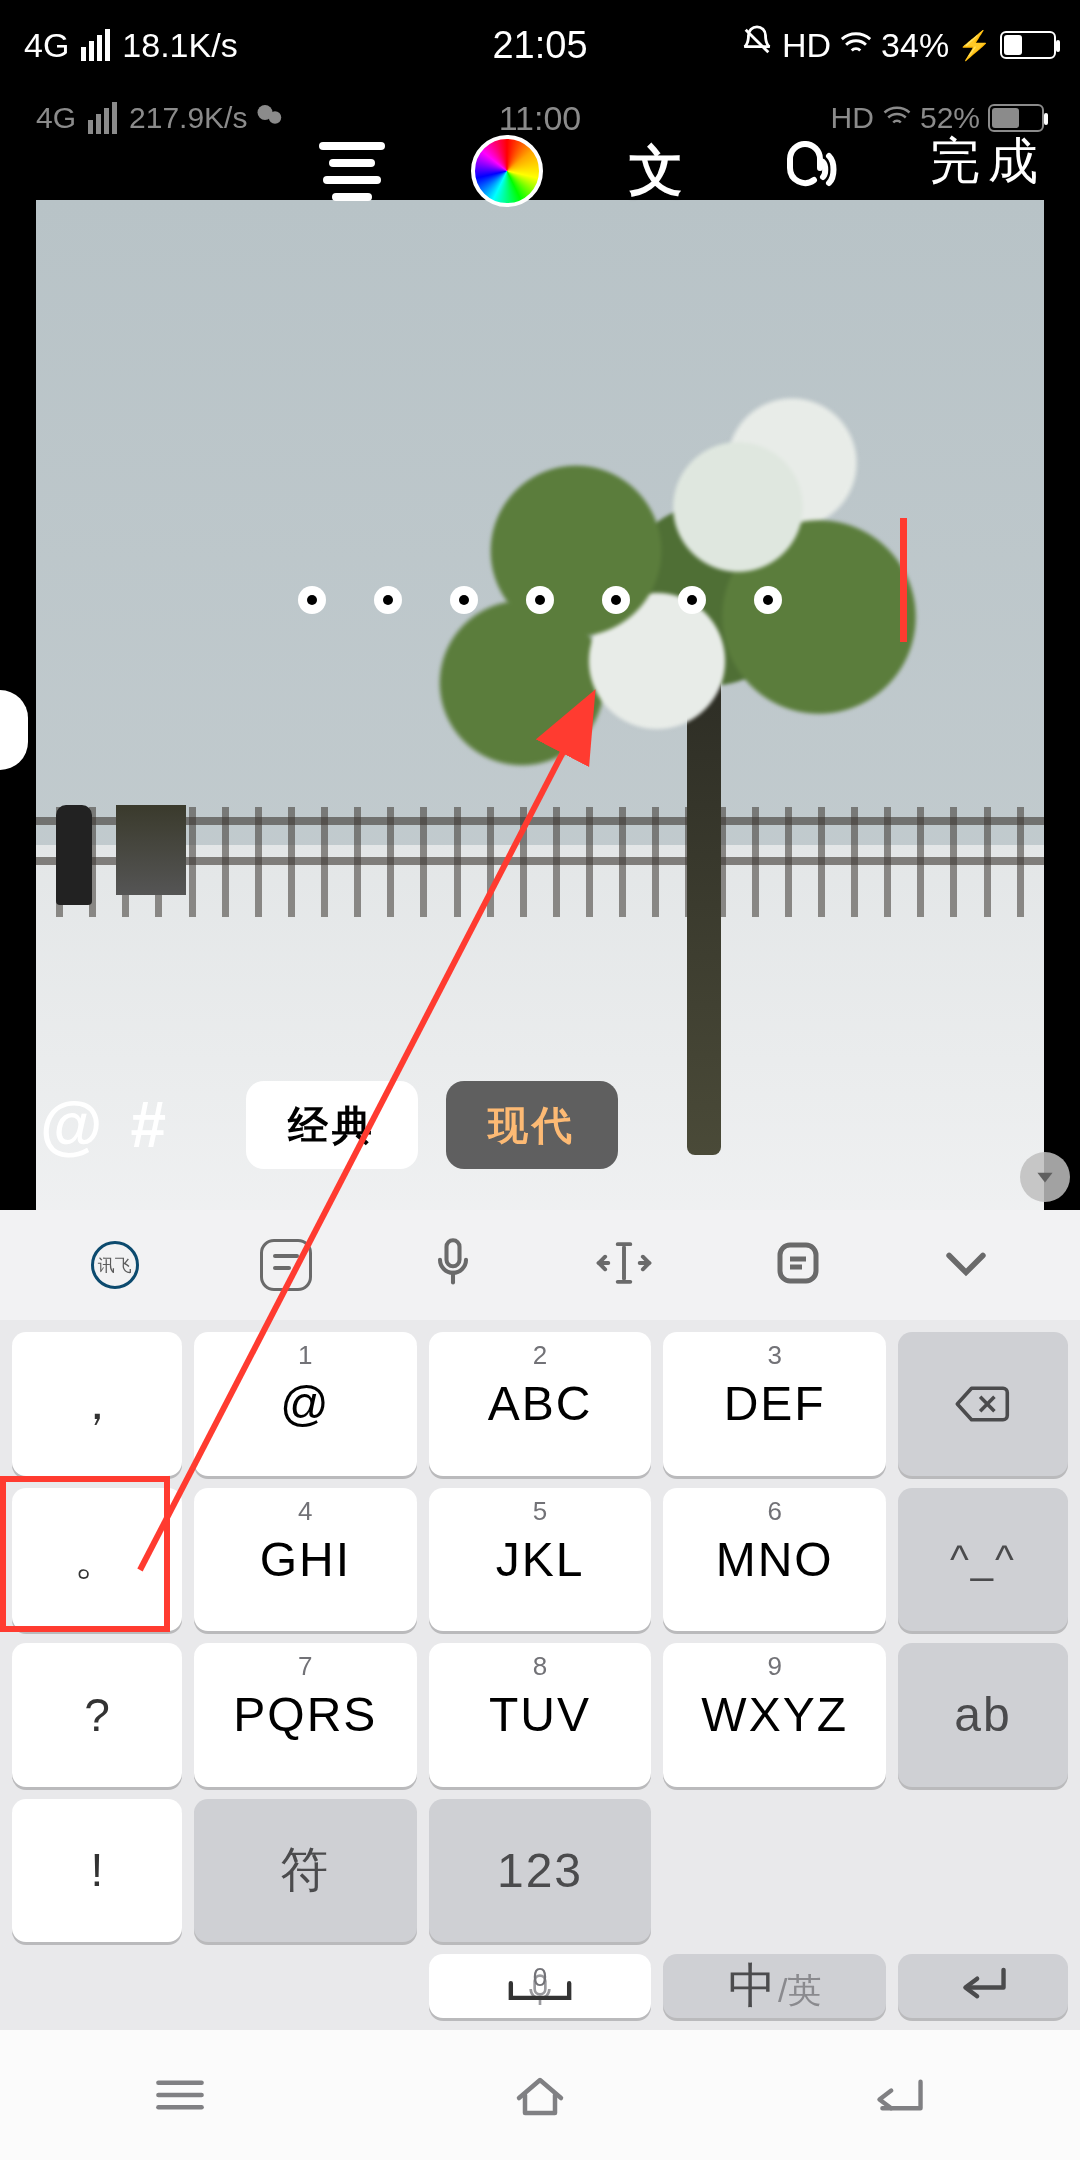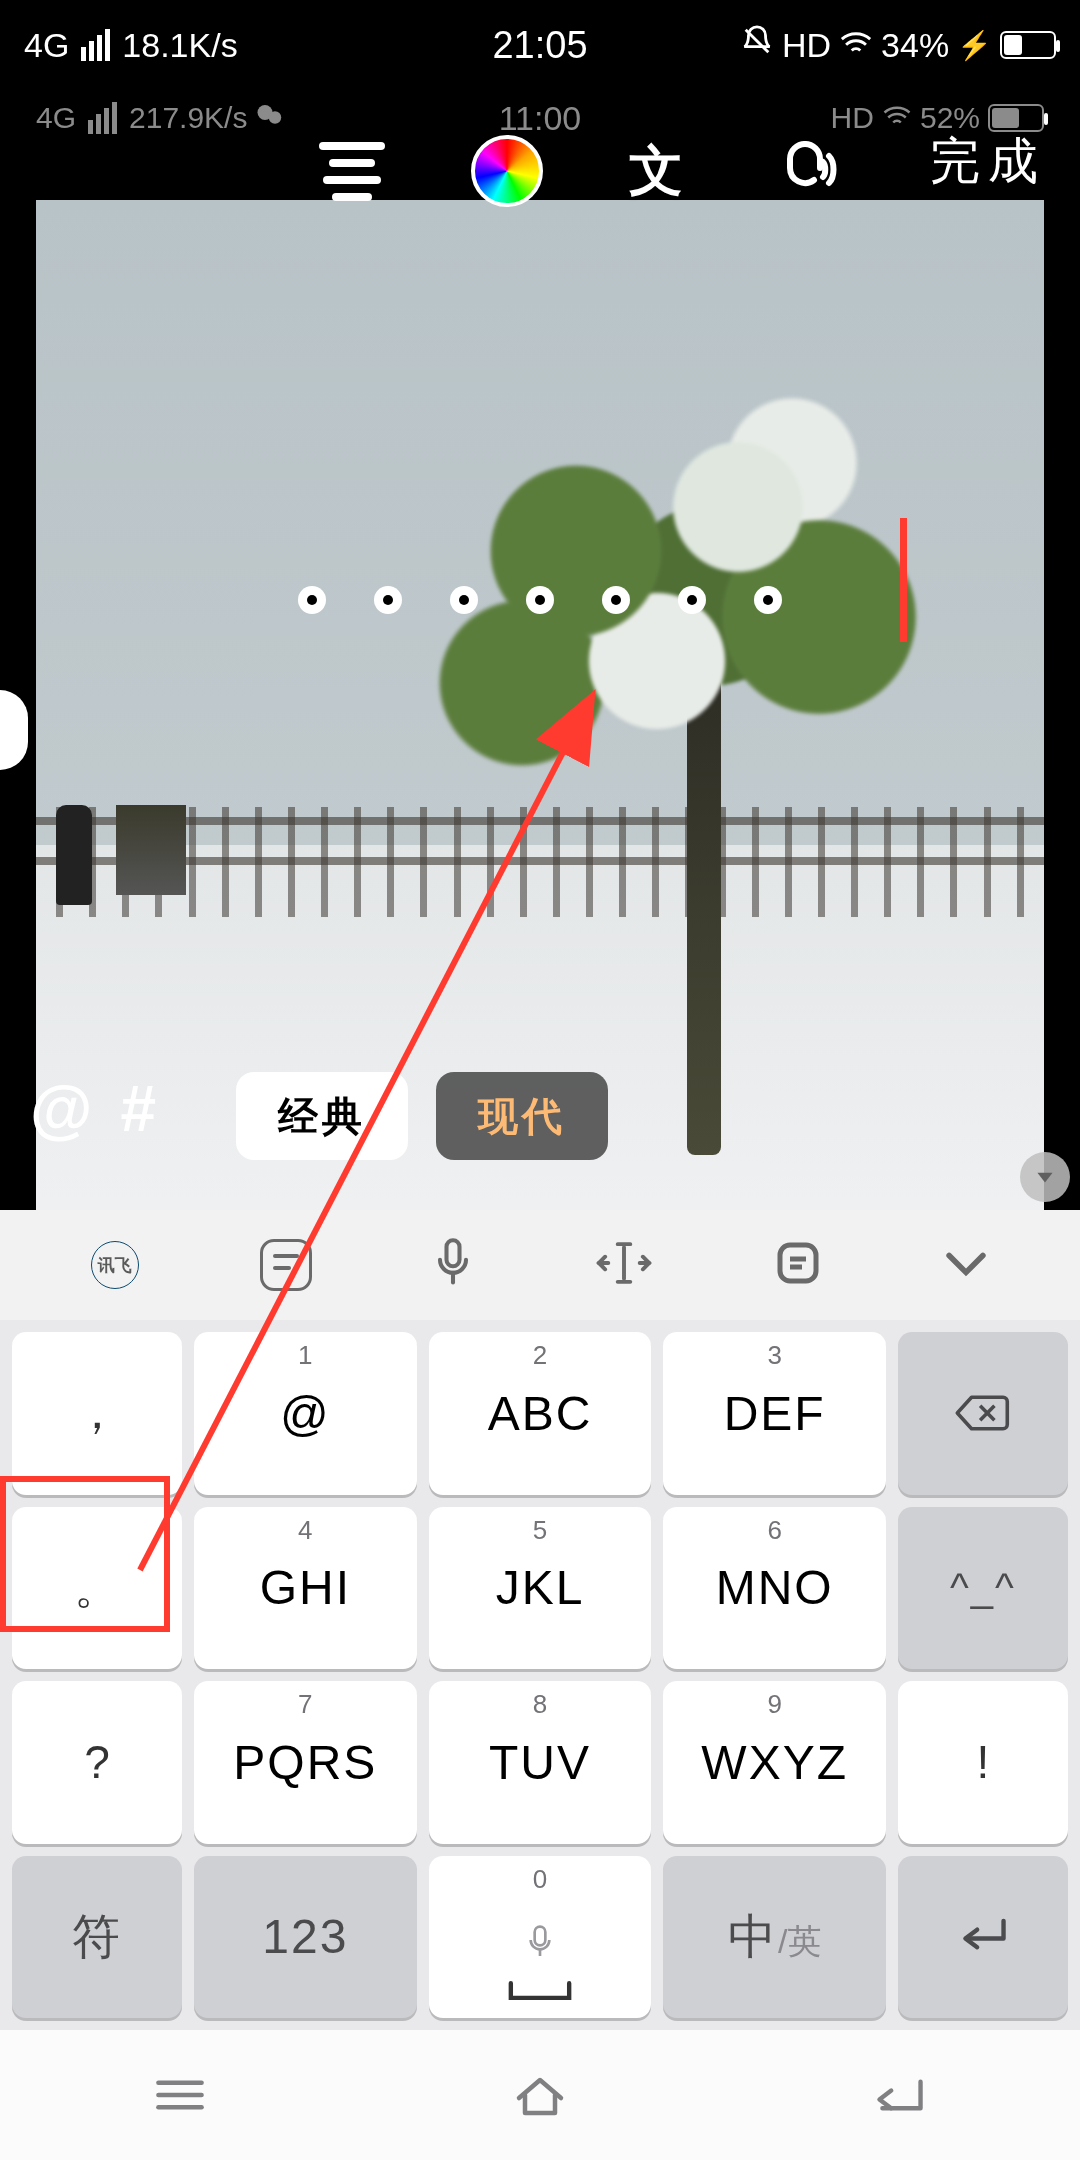--- a/index.html
+++ b/index.html
@@ -151,23 +151,24 @@
     position: absolute;
     top: 518px; left: 900px;
     width: 7px; height: 124px;
     background: #ff3b30;
   }
   
   .side-handle{ position:absolute; left:0; top:690px; width:28px; height:80px; background:#fff; border-radius:0 40px 40px 0;}
   
   .chip-row {
     position: absolute;
-    top: 1072px; left: 30px; right: 38px;
+    top: 1072px; left: 40px; right: 38px;
     height: 106px;
     display: flex;
+    align-items: center;
     gap: 28px;
   }
   .chip-row .sym { color: #fff; font-size: 64px; font-weight: 700; }
   .chip {
     height: 88px;
     padding: 0 42px;
     border-radius: 18px;
     display: flex; align-items: center; justify-content: center;
     font-size: 40px; font-weight: 600;
     letter-spacing: 4px;
@@ -187,24 +188,24 @@
     top: 1210px; left: 0; right: 0;
     height: 110px;
     background: #f2f2f3;
     display: flex;
     align-items: center;
     justify-content: space-around;
     padding: 0 30px;
   }
   .ime-tools .tool { color: #5a5a5a; }
   .circle-badge {
-    width: 48px; height: 48px; border: 1px solid #0c4a6e;
+    width: 48px; height: 48px; border: 3px solid #0c4a6e;
     border-radius: 50%;
     display:flex;align-items:center;justify-content:center;
-    font-size: 20px; color:#555; font-weight:700;
+    font-size: 20px; color:#555; font-weight:400;
   }
   .rounded-square{width:52px;height:52px;border:3px solid #6a6a6a;border-radius:14px;position:relative;}
   .rounded-square::before{content:"";position:absolute;left:10px;top:12px;width:26px;height:4px;background:#6a6a6a;border-radius:2px;}
   .rounded-square::after{content:"";position:absolute;left:10px;top:24px;width:18px;height:4px;background:#6a6a6a;border-radius:2px;}
   
   .kb {
     position: absolute;
     top: 1320px; left: 0; right: 0;
     bottom: 130px;
     background: #e9e9eb;
@@ -519,20 +520,23 @@
         <span class="main">PQRS</span>
       </div>
     <div class="key">
         <span class="num">8</span>
         <span class="main">TUV</span>
       </div>
     <div class="key">
         <span class="num">9</span>
         <span class="main">WXYZ</span>
       </div>
+    <div class="key grey">
+        <span class="main" style="color:#4b4b4d;">ab</span>
+      </div>
 
     <div class="punct-key" style="background:#fff;border-radius:14px;box-shadow:0 3px 0 rgba(0,0,0,0.2);">
         <span class="main" style="font-size:46px;">!</span>
       </div>
     <div class="key grey">
         <span class="main" style="color:#4b4b4d;">符</span>
       </div>
     <div class="key grey">
         <span class="main" style="color:#4b4b4d;">123</span>
       </div>

